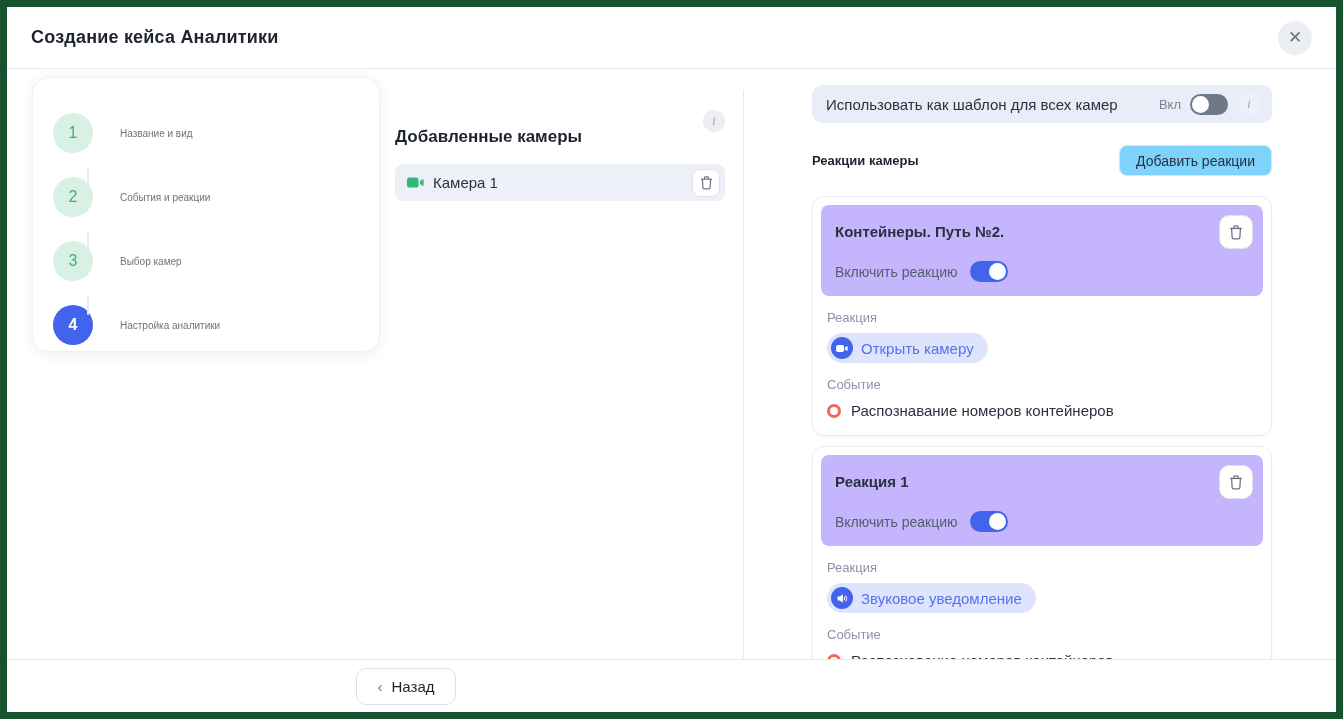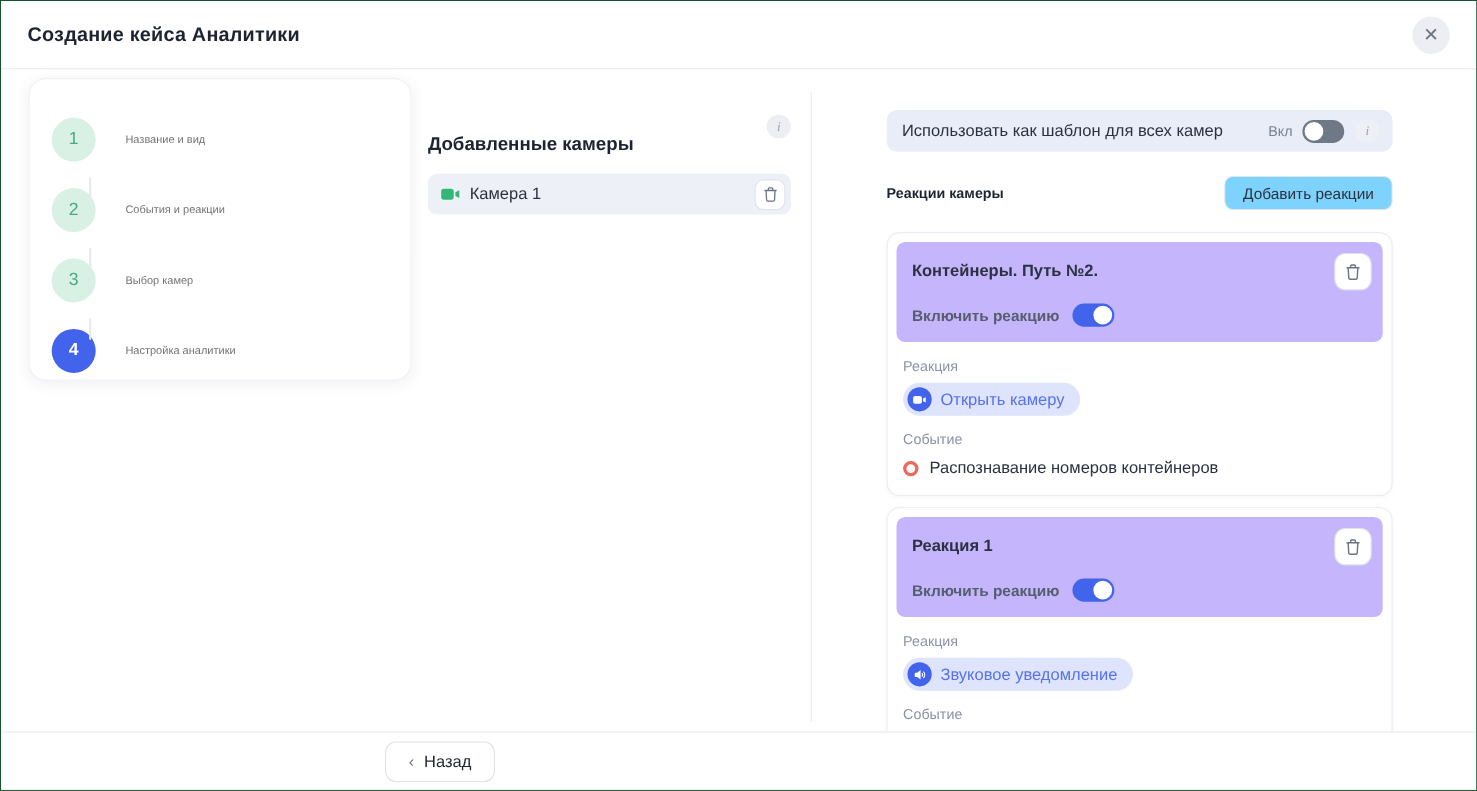--- a/index.html
+++ b/index.html
@@ -1,20 +1,20 @@
 <!DOCTYPE html>
 <html><head>
 <meta charset="utf-8">
 <style>
   * { margin:0; padding:0; box-sizing:border-box; }
   html,body { background:#eef0f3; }
   body { font-family:"Liberation Sans", sans-serif; }
   .modal {
     position:relative; width:1343px; height:719px; background:#fff;
-    border:1px solid #14532d; overflow:hidden;
+    border:7px solid #14532d; overflow:hidden;
   }
   
   .header {
     position:absolute; top:0; left:0; right:0; height:62px;
     border-bottom:1px solid #e9eaee; display:flex; align-items:center;
     padding:0 24px; background:#fff;
   }
   .header-title { font-size:18px; font-weight:bold; color:#1d2330; letter-spacing:.2px; }
   .close-btn {
     position:absolute; right:24px; top:14px; width:34px; height:34px; border-radius:50%;
@@ -57,21 +57,21 @@
     display:flex; align-items:center; padding:0 5px 0 12px;
   }
   .camera-row-name { margin-left:9px; font-size:15px; color:#2b3140; }
   .icon-btn {
     margin-left:auto; width:28px; height:28px; background:#fff; border:1px solid #e0e3ea;
     border-radius:8px; display:flex; align-items:center; justify-content:center; cursor:pointer;
     color:#6c7383;
   }
 
   
-  .reactions-panel { position:absolute; left:805px; top:36px; width:460px; }
+  .reactions-panel { position:absolute; left:805px; top:15px; width:460px; }
   .template-bar {
     height:38px; background:#e9edf7; border-radius:10px; display:flex; align-items:center;
     padding:0 12px 0 14px;
   }
   .template-label { font-size:15px; color:#2b3140; }
   .toggle-state-label { margin-left:auto; font-size:13px; color:#7b8393; }
   .switch { position:relative; border-radius:11px; cursor:pointer; }
   .switch .knob { position:absolute; background:#fff; border-radius:50%; }
   .switch-off { width:38px; height:21px; background:#6f7886; margin-left:9px; }
   .switch-off .knob { width:17px; height:17px; left:2px; top:2px; }
@@ -90,21 +90,21 @@
     margin-top:20px; border:1px solid #eaedf3; border-radius:12px; background:#fff;
     padding:8px 8px 16px 8px; box-shadow:0 1px 4px rgba(30,40,70,.03);
   }
   .reaction-card + .reaction-card { margin-top:10px; }
   .reaction-card-head {
     background:#c4b5fd; border-radius:8px; padding:10px 10px 14px 14px;
   }
   .reaction-card-title-row { display:flex; align-items:flex-start; }
   .reaction-card-title { font-size:15px; font-weight:bold; color:#2b3140; padding-top:8px; }
   .reaction-card-head .icon-btn { width:34px; height:34px; border-radius:10px; }
-  .enable-row { margin-top:12px; display:flex; align-items:center;font-weight:bold; }
+  .enable-row { margin-top:12px; display:flex; align-items:center; }
   .enable-label { font-size:14px; color:#565d6d; }
   .card-body { padding:0 6px; }
   .field-label { margin-top:14px; font-size:13px; color:#8c93a6; }
   .chip {
     margin-top:8px; display:inline-flex; align-items:center; background:#dee4fb;
     border-radius:16px; height:30px; padding:0 14px 0 4px; cursor:pointer;
   }
   .chip-icon {
     width:22px; height:22px; border-radius:50%; background:#4263eb; display:flex;
     align-items:center; justify-content:center; flex:0 0 22px;

